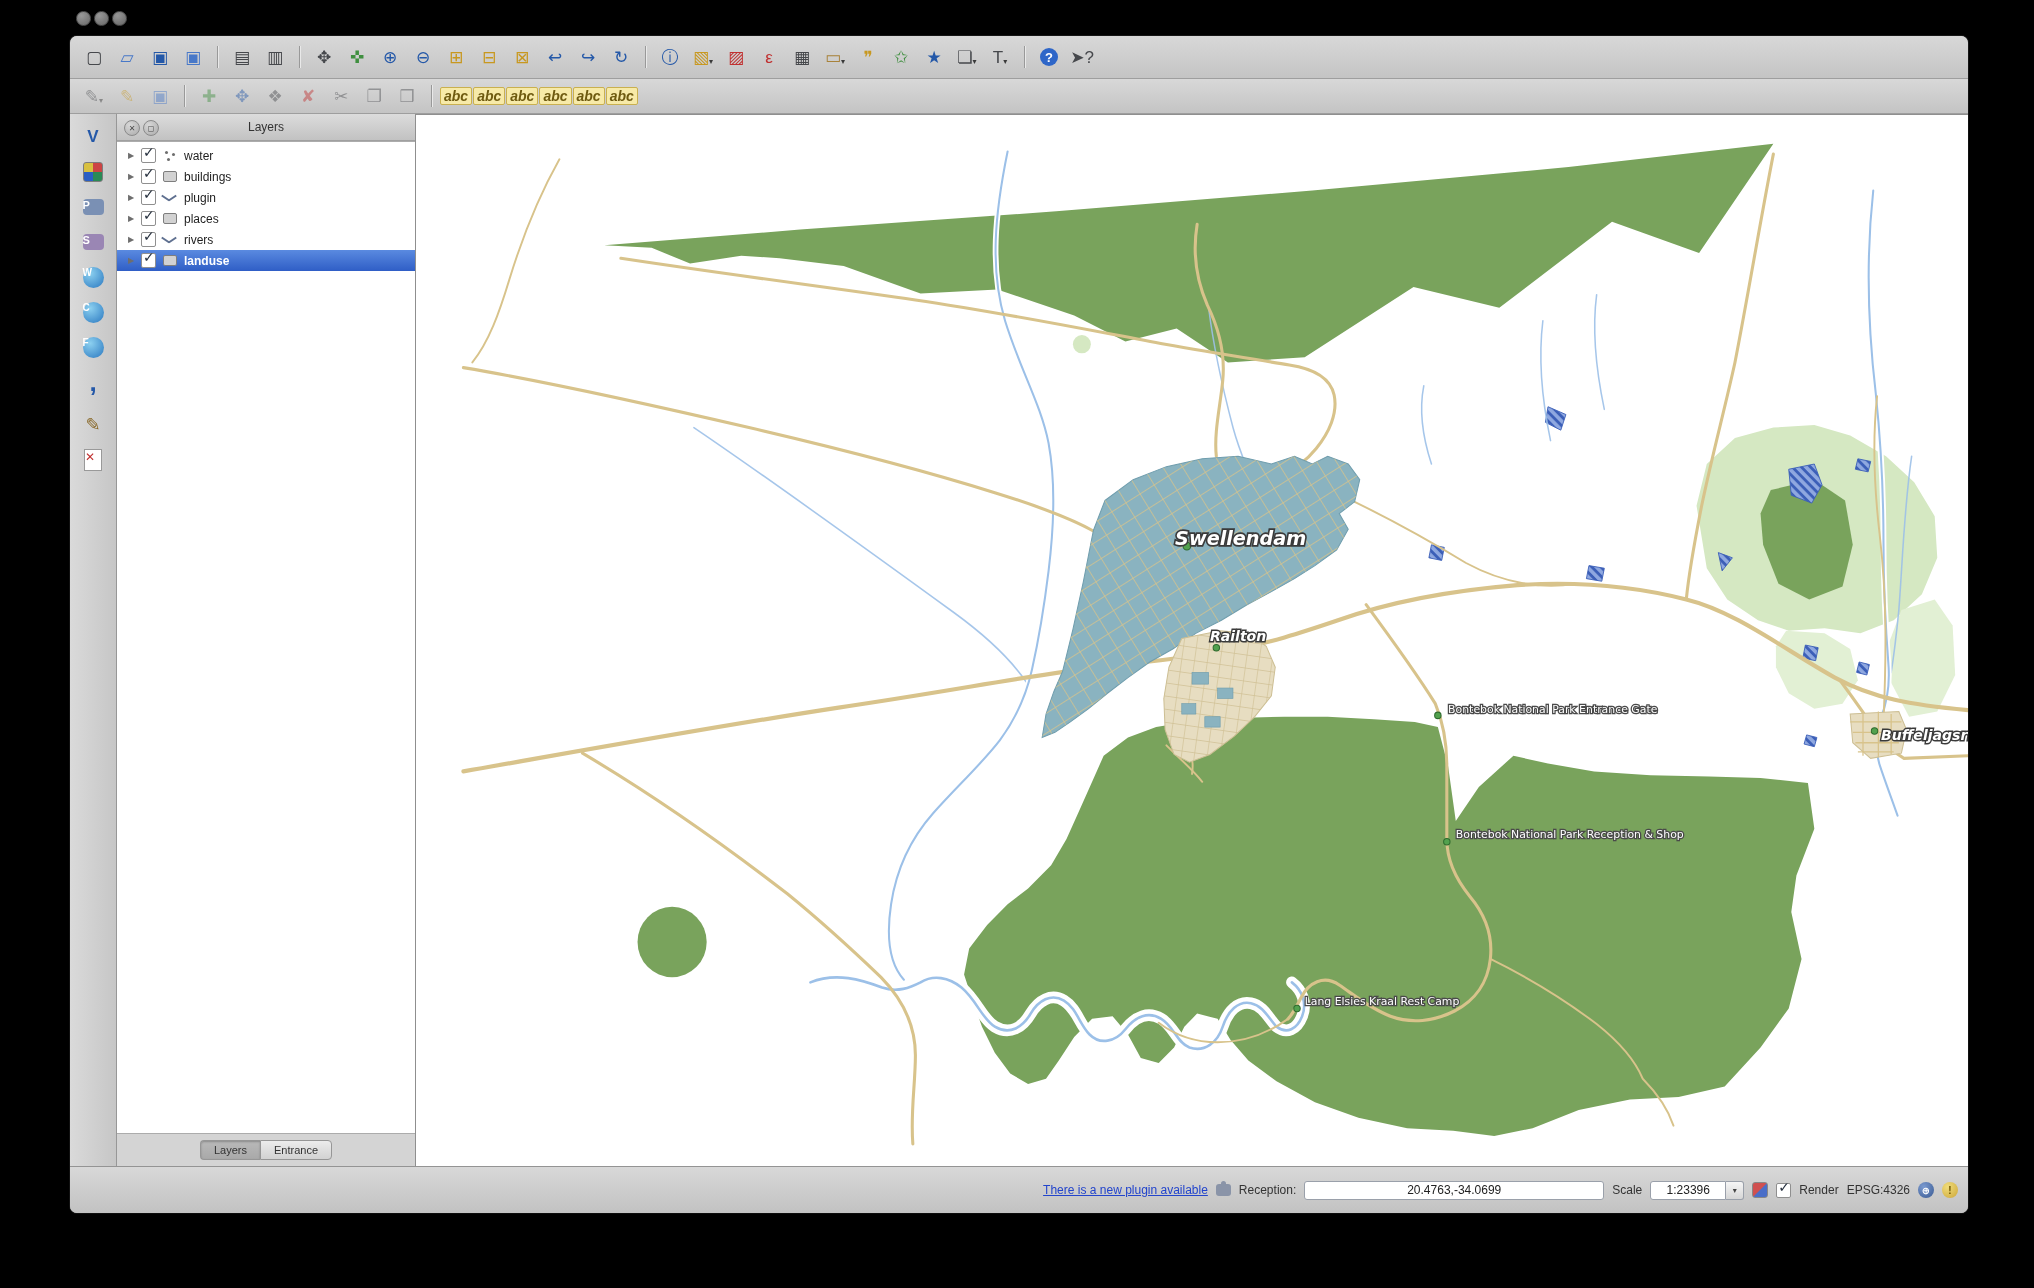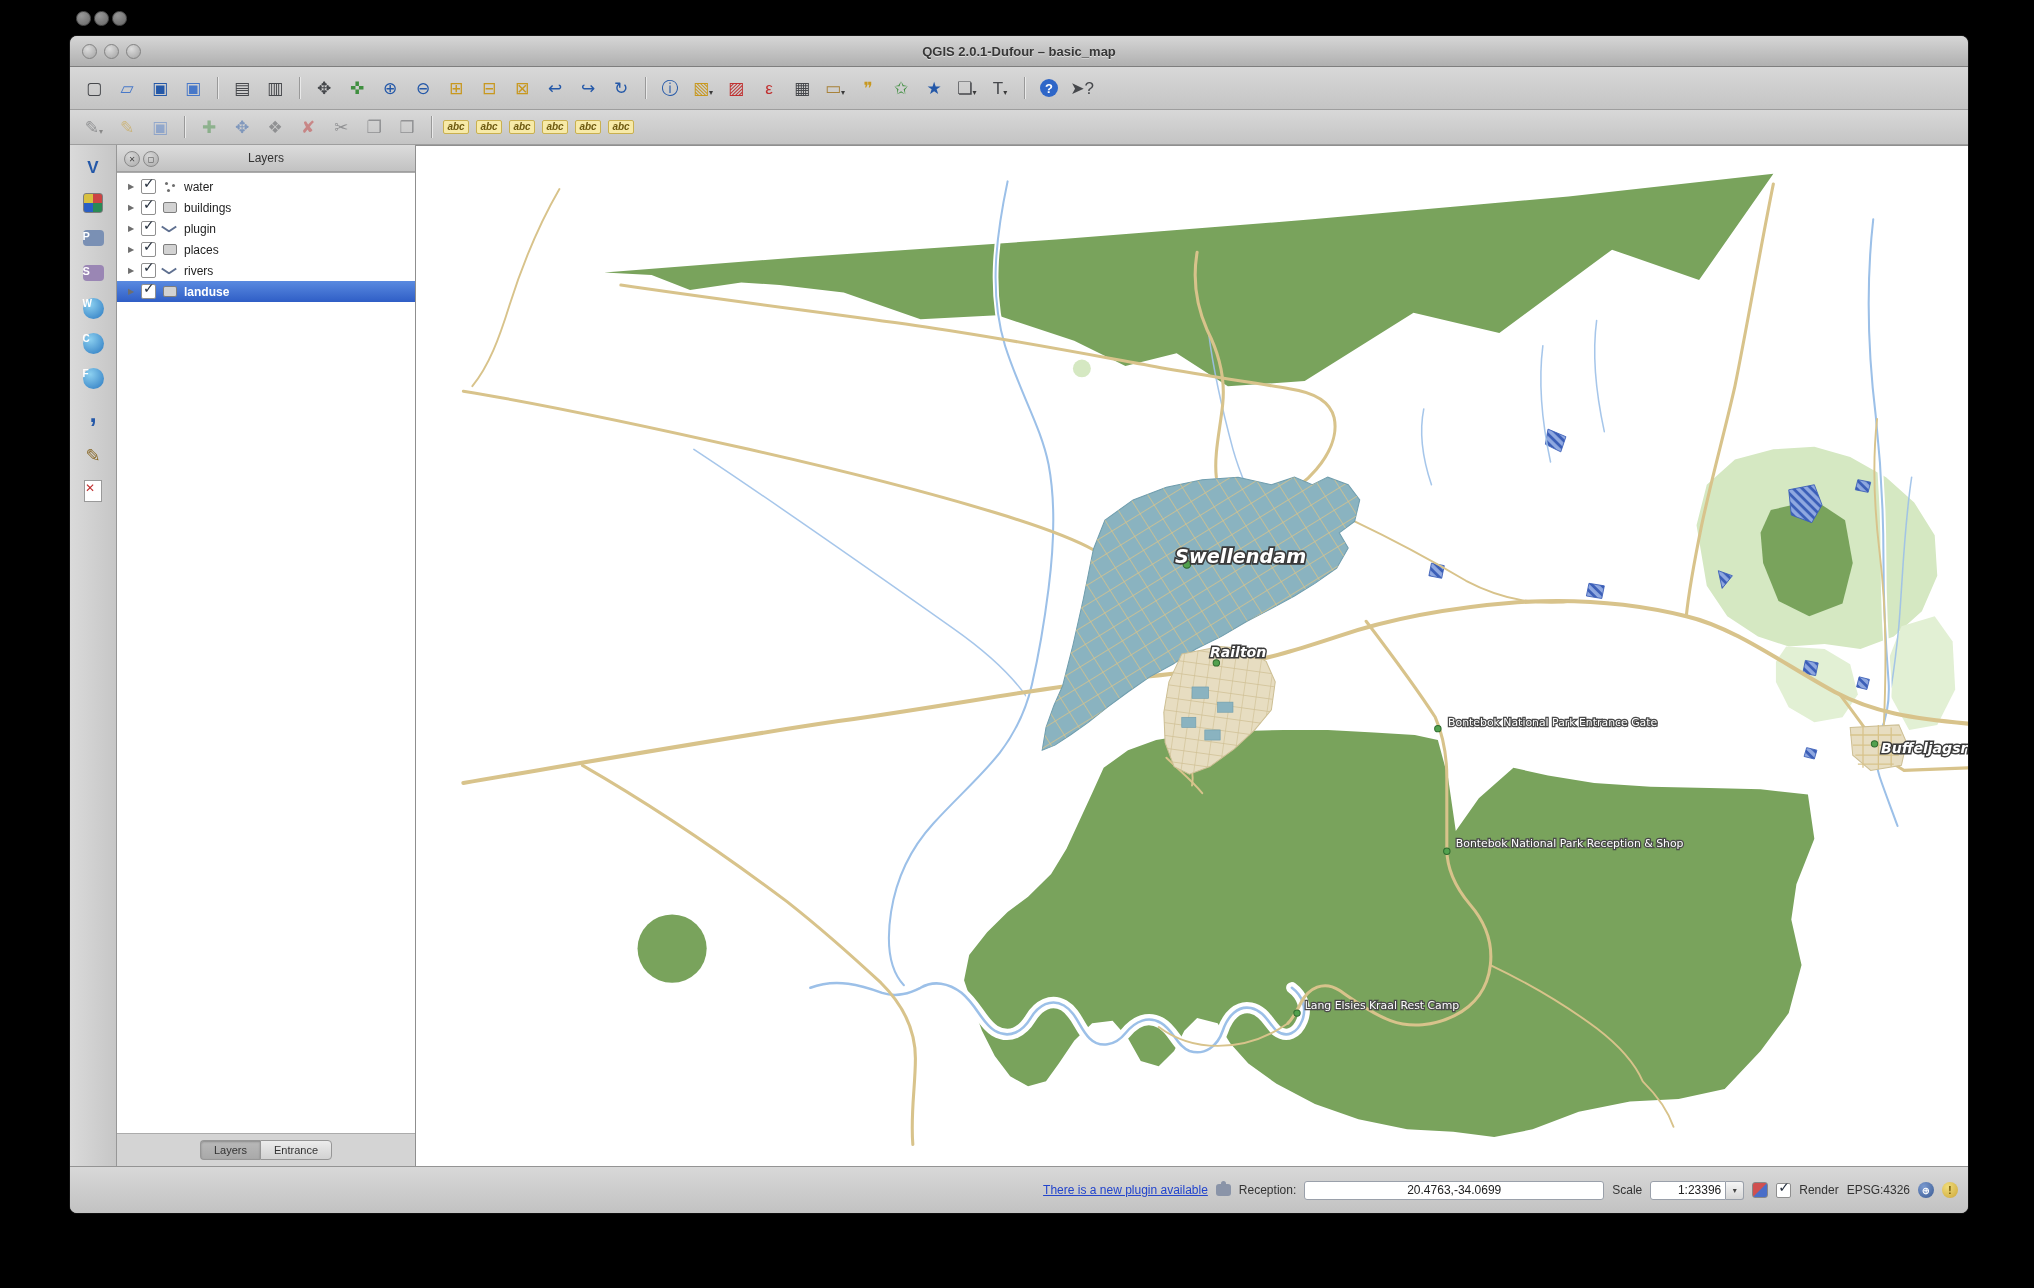--- a/index.html
+++ b/index.html
@@ -34,21 +34,21 @@
   .tbtn .g{display:inline-flex;align-items:center;justify-content:center}
   .tbtn .arr{font-size:8px;color:#3a3a3a;align-self:flex-end;padding-bottom:5px;margin-left:0px}
   .tbtn[data-c="blue"]{color:#2458a8}
   .tbtn[data-c="blue2"]{color:#4878c8}
   .tbtn[data-c="gold"]{color:#c8981f}
   .tbtn[data-c="green"]{color:#3f8f3f}
   .tbtn[data-c="red"]{color:#c03030}
   .tbtn[data-c="dark"]{color:#46484c}
   .tbtn[data-c="tan"]{color:#a8823a}
   .tbtn[data-c="help"] .g{background:#2e66c8;color:#fff;border-radius:50%;width:18px;height:18px;font-size:13px;font-weight:bold}
-  .tbtn[data-c="abc"] .g{font-size:10px;font-weight:bold;font-style:italic;color:#6e5a10;
+  .tbtn[data-c="abc"] .g{font-size:14px;font-weight:bold;font-style:italic;color:#6e5a10;
     background:#f7eaa8;border:1px solid #c9b050;border-radius:2px;padding:1px 3px}
   .dim .tbtn{opacity:.45}
 
   
   .content{flex:1 1 auto;display:flex;min-height:0;background:#c9c9c9}
 
   
   .ltb{flex:0 0 46px;background:linear-gradient(90deg,#dadada,#c6c6c6);border-right:1px solid #979797;
     display:flex;flex-direction:column;align-items:center;padding-top:8px;gap:5px}
   .ltbtn{width:30px;height:30px;display:flex;align-items:center;justify-content:center;font-size:16px;border-radius:3px}
@@ -121,49 +121,41 @@
   
   .statusbar{flex:0 0 30px;background:linear-gradient(#d8d8d8,#c2c2c2);border-top:1px solid #949494;
     display:flex;align-items:center;font-size:12px;color:#333;padding:8px 10px;gap:8px}
   .spacer{flex:1}
   .link{color:#2244cc;text-decoration:underline;white-space:nowrap}
   .plug{width:15px;height:12px;background:#8a94a8;border-radius:3px;position:relative}
   .plug::after{content:"";position:absolute;width:5px;height:5px;border-radius:50%;background:#8a94a8;top:-3px;left:5px}
   .sinput{height:17px;border:1px solid #9aa0aa;border-radius:3px;background:#fff;font-size:12px;
     font-family:inherit;color:#222;text-align:center;padding:0 4px}
   .scombo{display:flex;align-items:stretch}
-  .scombo .sinput{border-radius:3px 0 0 3px;text-align:right;width:66px}
+  .scombo .sinput{border-radius:3px 0 0 3px;text-align:center;width:66px}
   .sarrow{width:17px;border:1px solid #9aa0aa;border-left:none;border-radius:0 3px 3px 0;
     background:linear-gradient(#f6f6f6,#d6d6d6);font-size:8px;display:flex;align-items:center;justify-content:center;color:#444}
   .rstop{width:14px;height:14px;border-radius:3px;border:1px solid #888;
     background:linear-gradient(135deg,#d05050 0 48%,#4a6ec8 52% 100%)}
   .scb{width:13px;height:13px;border:1px solid #8f8f8f;background:#fff;border-radius:2px;position:relative;flex:0 0 auto}
   .sic{width:16px;height:16px;border-radius:50%;display:flex;align-items:center;justify-content:center;font-size:10px;font-weight:bold}
   .sic.crs{background:radial-gradient(circle at 35% 30%,#7a9ad0,#3a5a92);color:#fff}
   .sic.log{background:radial-gradient(circle at 35% 30%,#f0dc7a,#cda73a);color:#6a5200}
   .epsg{white-space:nowrap}
   .slabel{white-space:nowrap}
 </style>
 </head>
 <body>
 
 <span class="desk-dot" style="left:76px"></span>
 <span class="desk-dot" style="left:94px"></span>
 <span class="desk-dot" style="left:112px"></span>
 
 <div id="win">
 
-  <div class="titlebar">
-    <div class="tlights">
-      <span class="tl"></span>
-      <span class="tl"></span>
-      <span class="tl"></span>
-    </div>
-    <span class="title">QGIS 2.0.1-Dufour – basic_map</span>
-  </div>
 
   <div class="tb tb1">
     <div class="tgroup">
       <span class="tbtn" data-c="dark">
           <span class="g">▢</span>
           <span class="arr"></span>
         </span>
 
       <span class="tbtn" data-c="blue2">
           <span class="g">▱</span>

